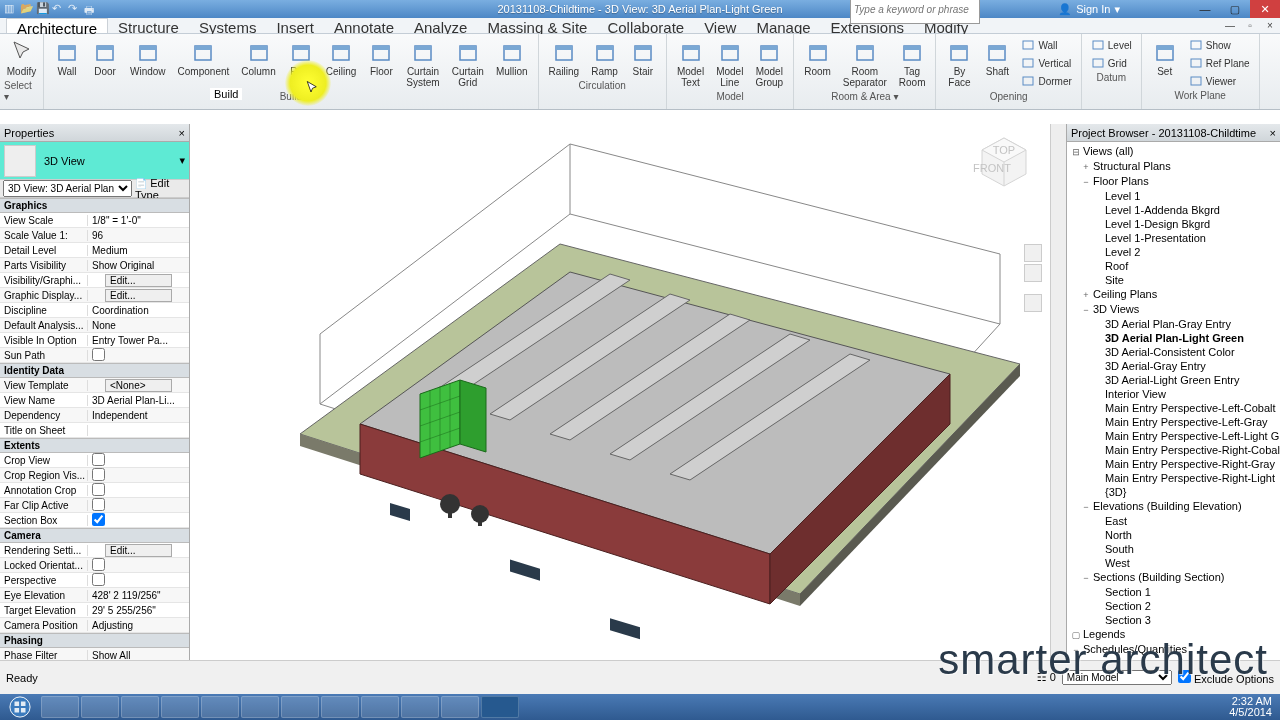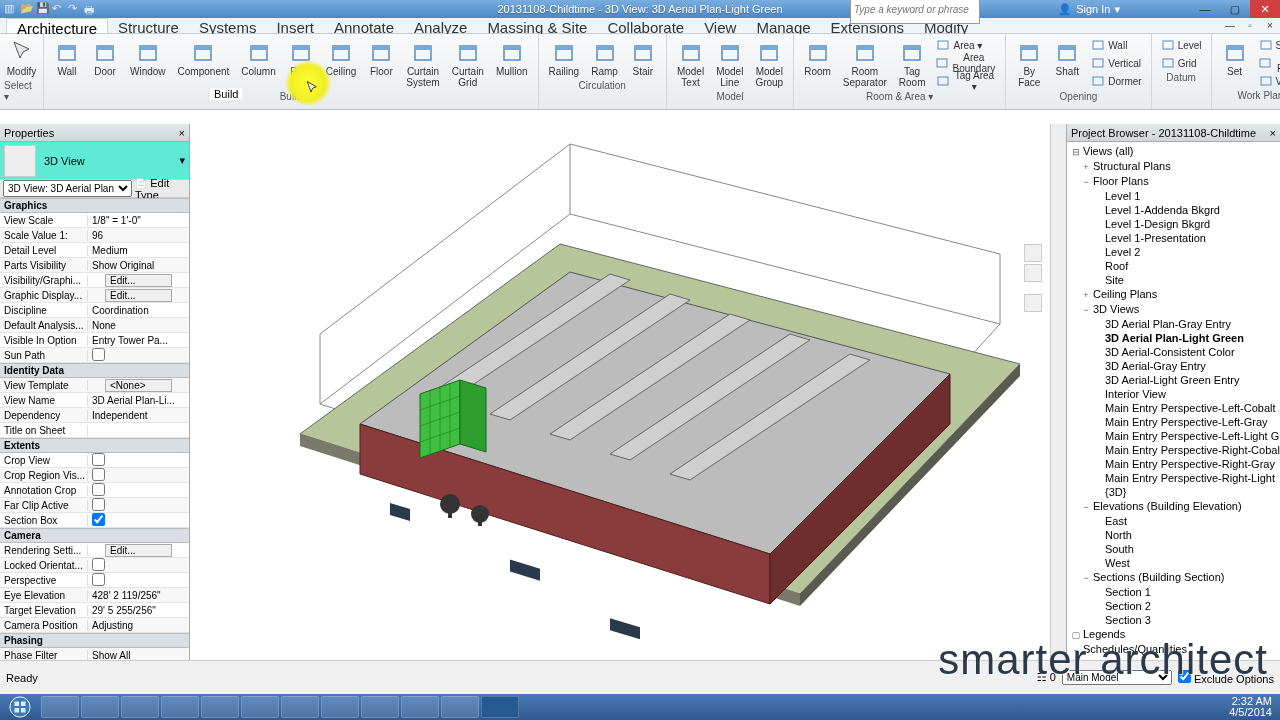--- a/index.html
+++ b/index.html
@@ -315,46 +315,20 @@
         </div>
         <div class="rb-btn">
           <div class="rb-icon">
             <svg viewBox="0 0 24 24">
               <rect x="4" y="6" width="16" height="14" fill="none" stroke="#5a8bc4" stroke-width="1.5"></rect>
               <rect x="4" y="6" width="16" height="4" fill="#7aa8d4"></rect>
             </svg>
           </div>
           <div class="rb-txt">Tag<br>Room</div>
         </div>
-        <div style="display: flex; flex-direction: column;">
-          <div class="rb-btn sm">
-            <div class="rb-icon">
-              <svg viewBox="0 0 12 12">
-                <rect x="1" y="2" width="10" height="8" fill="none" stroke="#5a8bc4"></rect>
-              </svg>
-            </div>
-            <div class="rb-txt">Area ▾</div>
-          </div>
-          <div class="rb-btn sm">
-            <div class="rb-icon">
-              <svg viewBox="0 0 12 12">
-                <rect x="1" y="2" width="10" height="8" fill="none" stroke="#5a8bc4"></rect>
-              </svg>
-            </div>
-            <div class="rb-txt">Area Boundary</div>
-          </div>
-          <div class="rb-btn sm">
-            <div class="rb-icon">
-              <svg viewBox="0 0 12 12">
-                <rect x="1" y="2" width="10" height="8" fill="none" stroke="#5a8bc4"></rect>
-              </svg>
-            </div>
-            <div class="rb-txt">Tag Area ▾</div>
-          </div>
-        </div>
       </div>
       <div class="rb-label">Room &amp; Area ▾</div>
     </div>
     <div class="rb-group">
       <div class="rb-row">
         <div class="rb-btn">
           <div class="rb-icon">
             <svg viewBox="0 0 24 24">
               <rect x="4" y="6" width="16" height="14" fill="none" stroke="#5a8bc4" stroke-width="1.5"></rect>
               <rect x="4" y="6" width="16" height="4" fill="#7aa8d4"></rect>
@@ -658,20 +632,29 @@
         <rect x="460" y="392" width="26" height="12" transform="skewY(17)"></rect>
       </g>
 
       <g fill="#333">
         <circle cx="220" cy="370" r="10"></circle>
           <rect x="218" y="370" width="4" height="14"></rect>
         <circle cx="250" cy="380" r="9"></circle>
           <rect x="248" y="380" width="4" height="12"></rect>
       </g>
     </svg>
+    <div class="viewcube">
+      <svg viewBox="0 0 64 64">
+          <path d="M32 6 L54 18 L54 42 L32 54 L10 42 L10 18 Z" fill="#e8e8e8" stroke="#aaa"></path>
+          <path d="M32 6 L54 18 L32 30 L10 18 Z" fill="#f4f4f4" stroke="#aaa"></path>
+          <path d="M32 30 L32 54" stroke="#aaa"></path>
+          <text x="32" y="22" font-size="7" text-anchor="middle" fill="#888">TOP</text>
+          <text x="20" y="40" font-size="6" text-anchor="middle" fill="#888">FRONT</text>
+        </svg>
+    </div>
     <div style="position:absolute;right:24px;top:120px;width:18px">
       <div style="height:18px;background:#f0f0f0;border:1px solid #ccc;margin-bottom:2px"></div>
       <div style="height:18px;background:#f0f0f0;border:1px solid #ccc;margin-bottom:12px"></div>
       <div style="height:18px;background:#f0f0f0;border:1px solid #ccc"></div>
     </div>
     <div class="scale-txt">1/8" = 1'-0"</div>
     <div class="hscroll"></div>
     <div class="vscroll"></div>
   </div>
 

